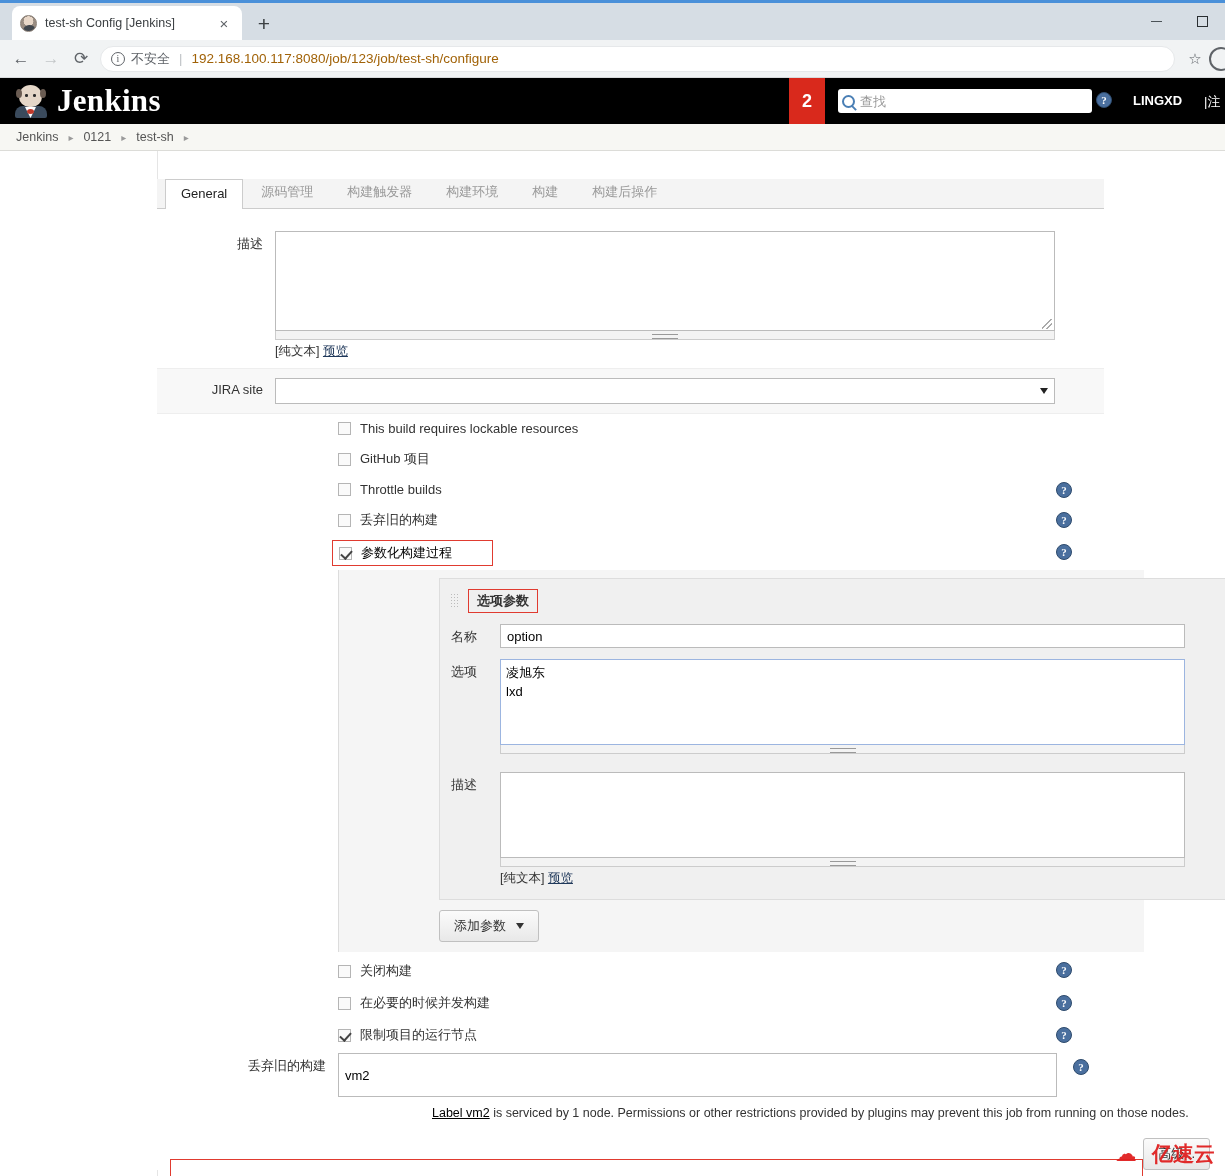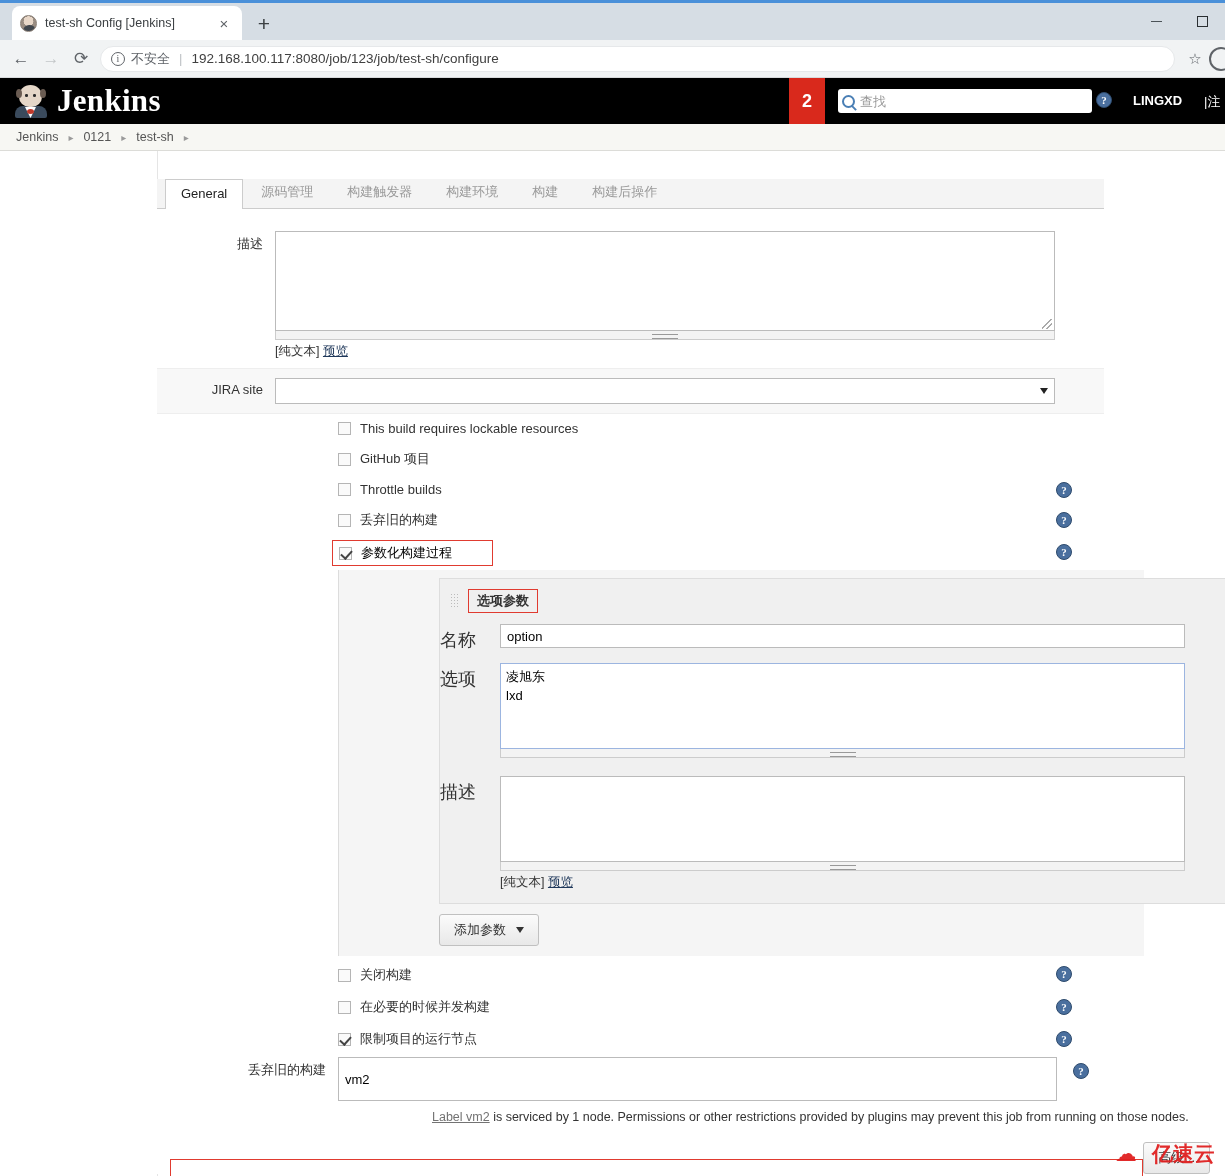--- a/index.html
+++ b/index.html
@@ -102,21 +102,21 @@
   }
   .info-circle {
     width: 14px; height: 14px; border-radius: 50%;
     border: 1.4px solid #5f6368; color: #5f6368;
     font-size: 10px; line-height: 11px; text-align: center;
     font-family: "Liberation Serif", serif;
     flex: none; margin-right: 6px;
   }
   .insecure-label { color: #5f6368; font-size: 13px; }
   .url-sep { color: #bcc0c3; margin: 0 9px; }
-  .url-text { color: #404040; font-size: 13.5px; }
+  .url-text { color: #a16207; font-size: 13.5px; }
   .star-icon { font-size: 15px; color: #5f6368; width: 28px; text-align: center; cursor: pointer; }
   .profile-icon {
     width: 24px; height: 24px; border-radius: 50%;
     border: 2px solid #5f6368;
     margin-right: -14px;
     cursor: pointer;
   }
 
   
   .jk-header {
@@ -418,22 +418,22 @@
     font-size: 13px; font-weight: bold; color: #333;
     border: 1px solid #e03b30;
     padding: 2px 8px;
   }
   .prow {
     display: flex; margin-top: 11px;
     position: relative;
   }
   .prow-label {
     width: 60px; flex: none;
-    text-align: left; padding-right: 12px;
-    font-size: 18px; color: #333;
+    text-align: center; padding-right: 12px;
+    font-size: 13px; color: #333;
     padding-top: 4px;
   }
   .pinput {
     width: 685px; height: 24px;
     border: 1px solid #bbb;
     background: #fff;
     font-size: 13px;
     padding: 0 6px;
     font-family: "Liberation Sans", sans-serif;
   }
@@ -481,21 +481,21 @@
     width: 973px; height: 65px;
     border: 1px solid #e03b30;
     pointer-events: none;
   }
   .helptext {
     margin-left: 275px;
     width: 760px;
     font-size: 12.5px; color: #333;
     line-height: 17px;
   }
-  .helptext a { color: #737373; }
+  .helptext a { color: #000000; }
 
   .adv-wrap {
     margin-left: 181px;
     width: 922px;
     display: flex; justify-content: flex-end;
     padding-top: 16px;
     padding-right: 50px;
   }
   .watermark {
     position: absolute; right: 10px; bottom: 8px;

